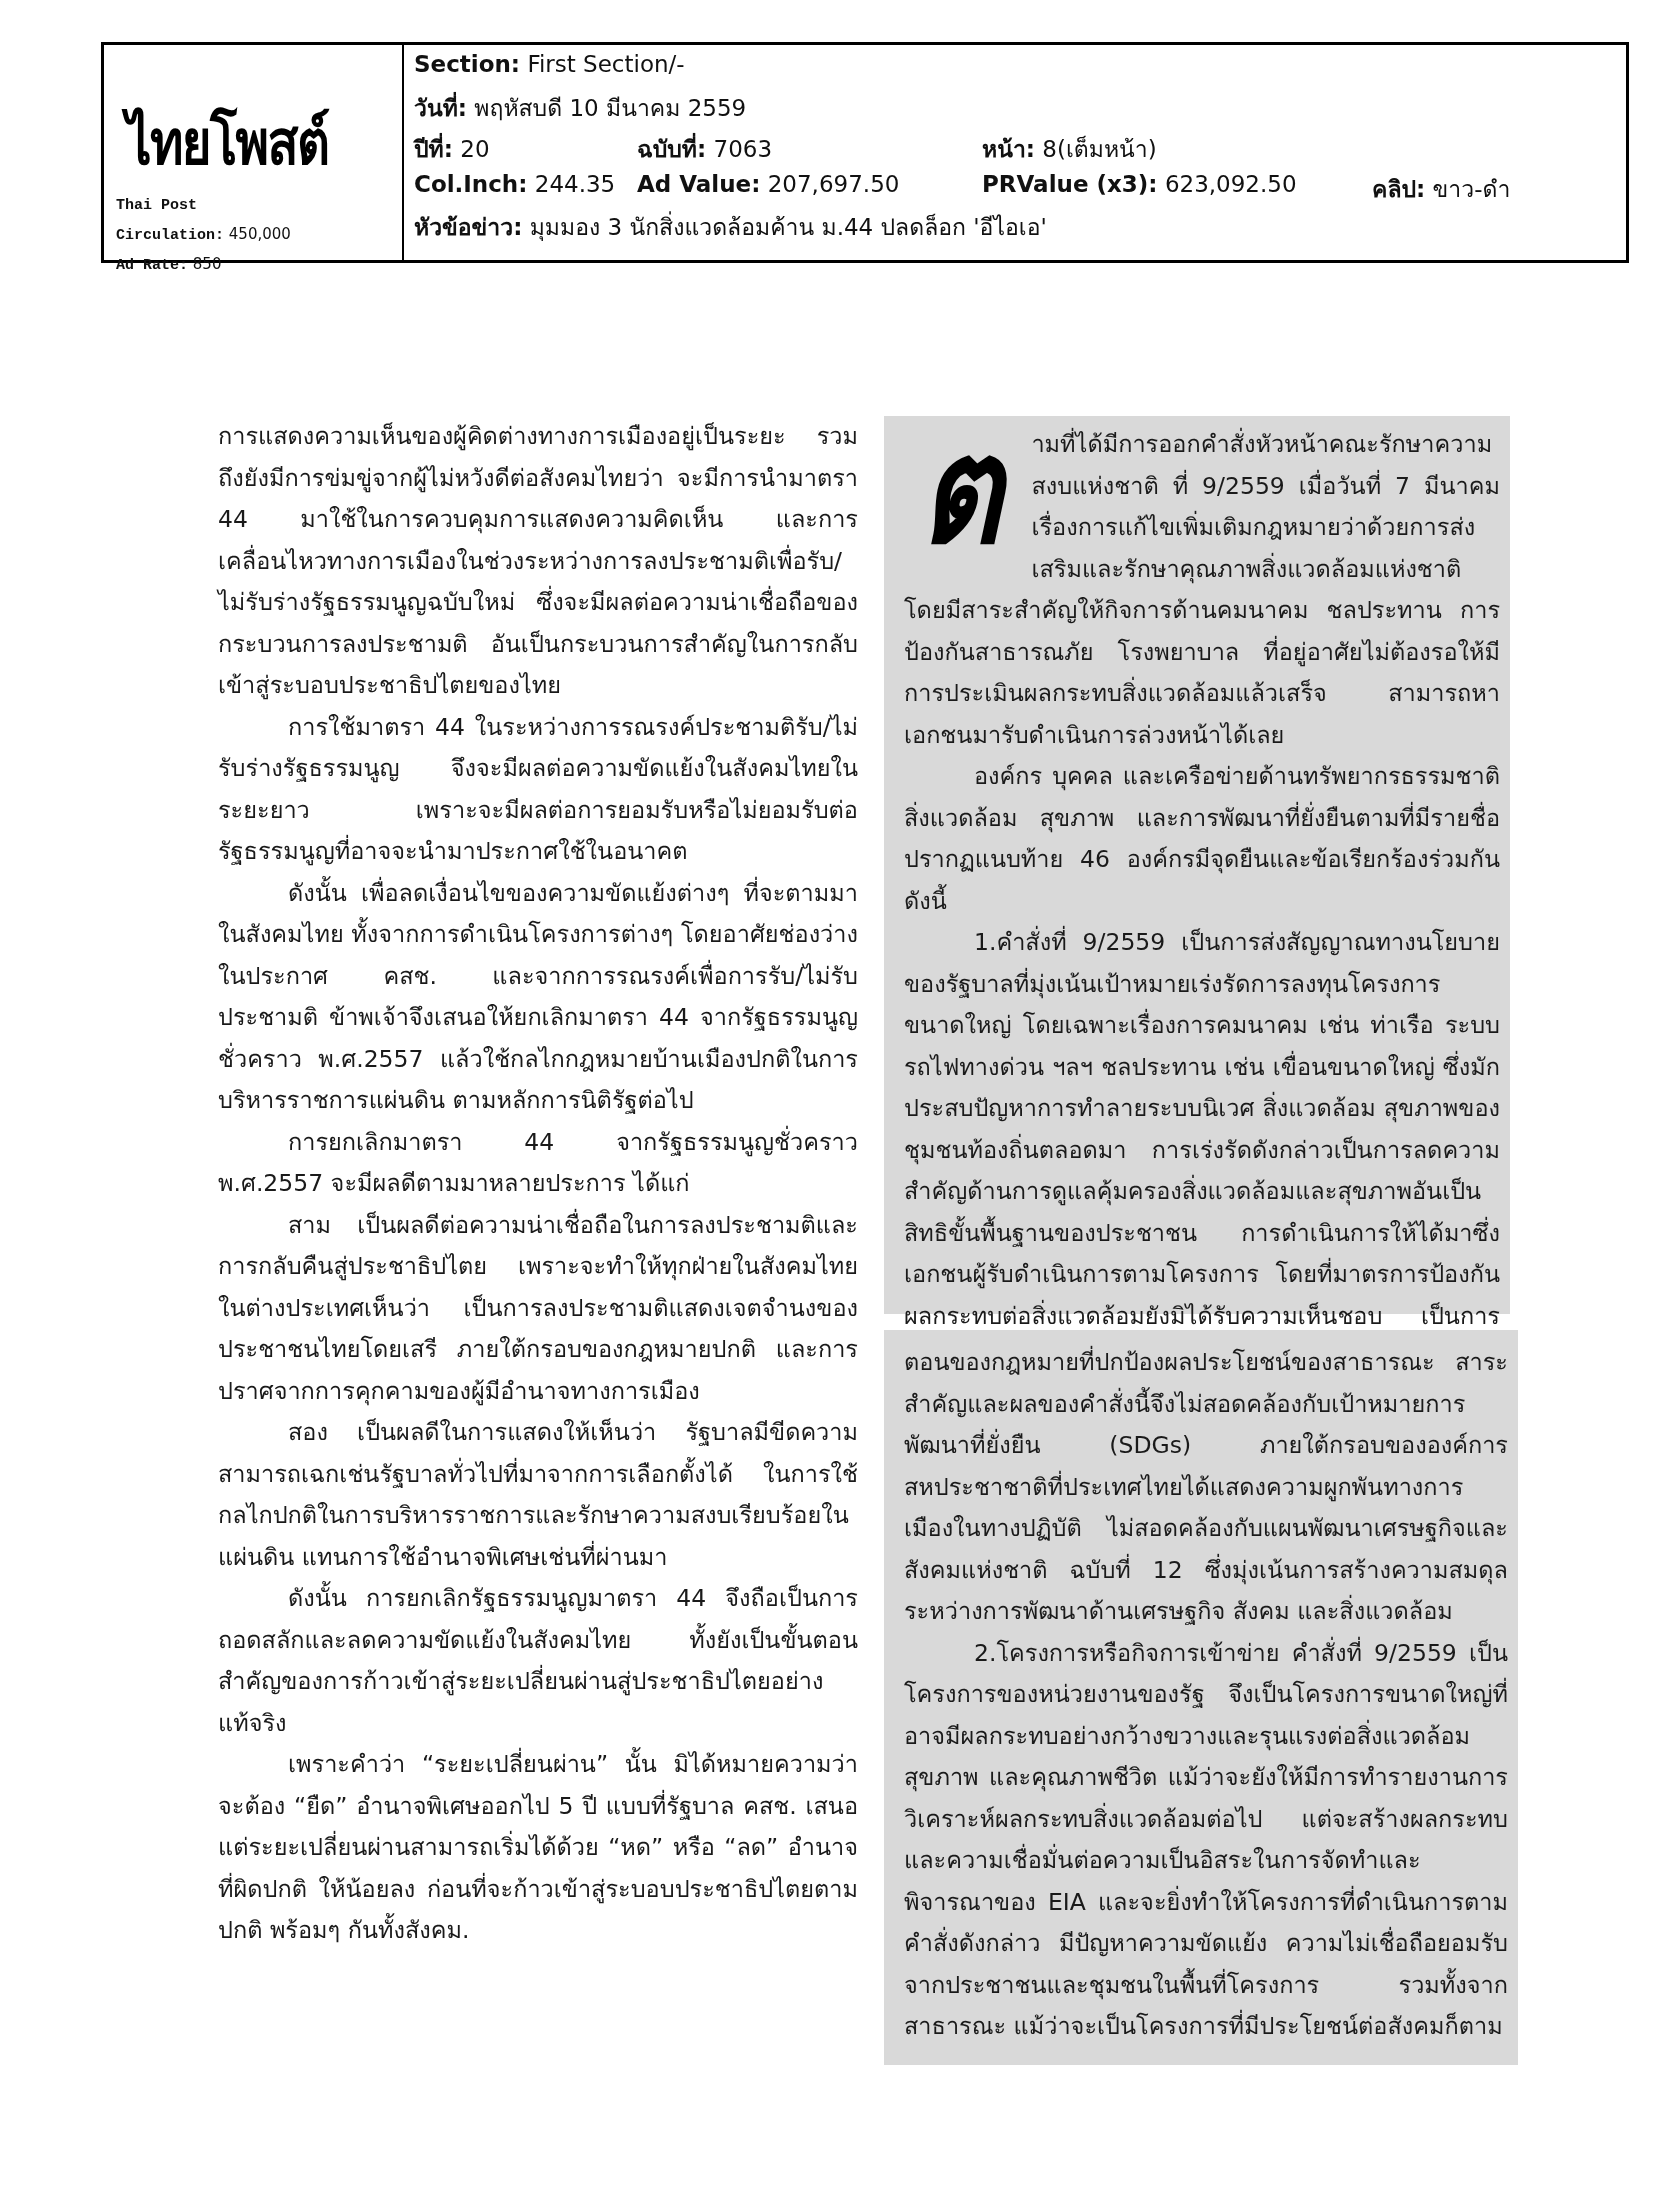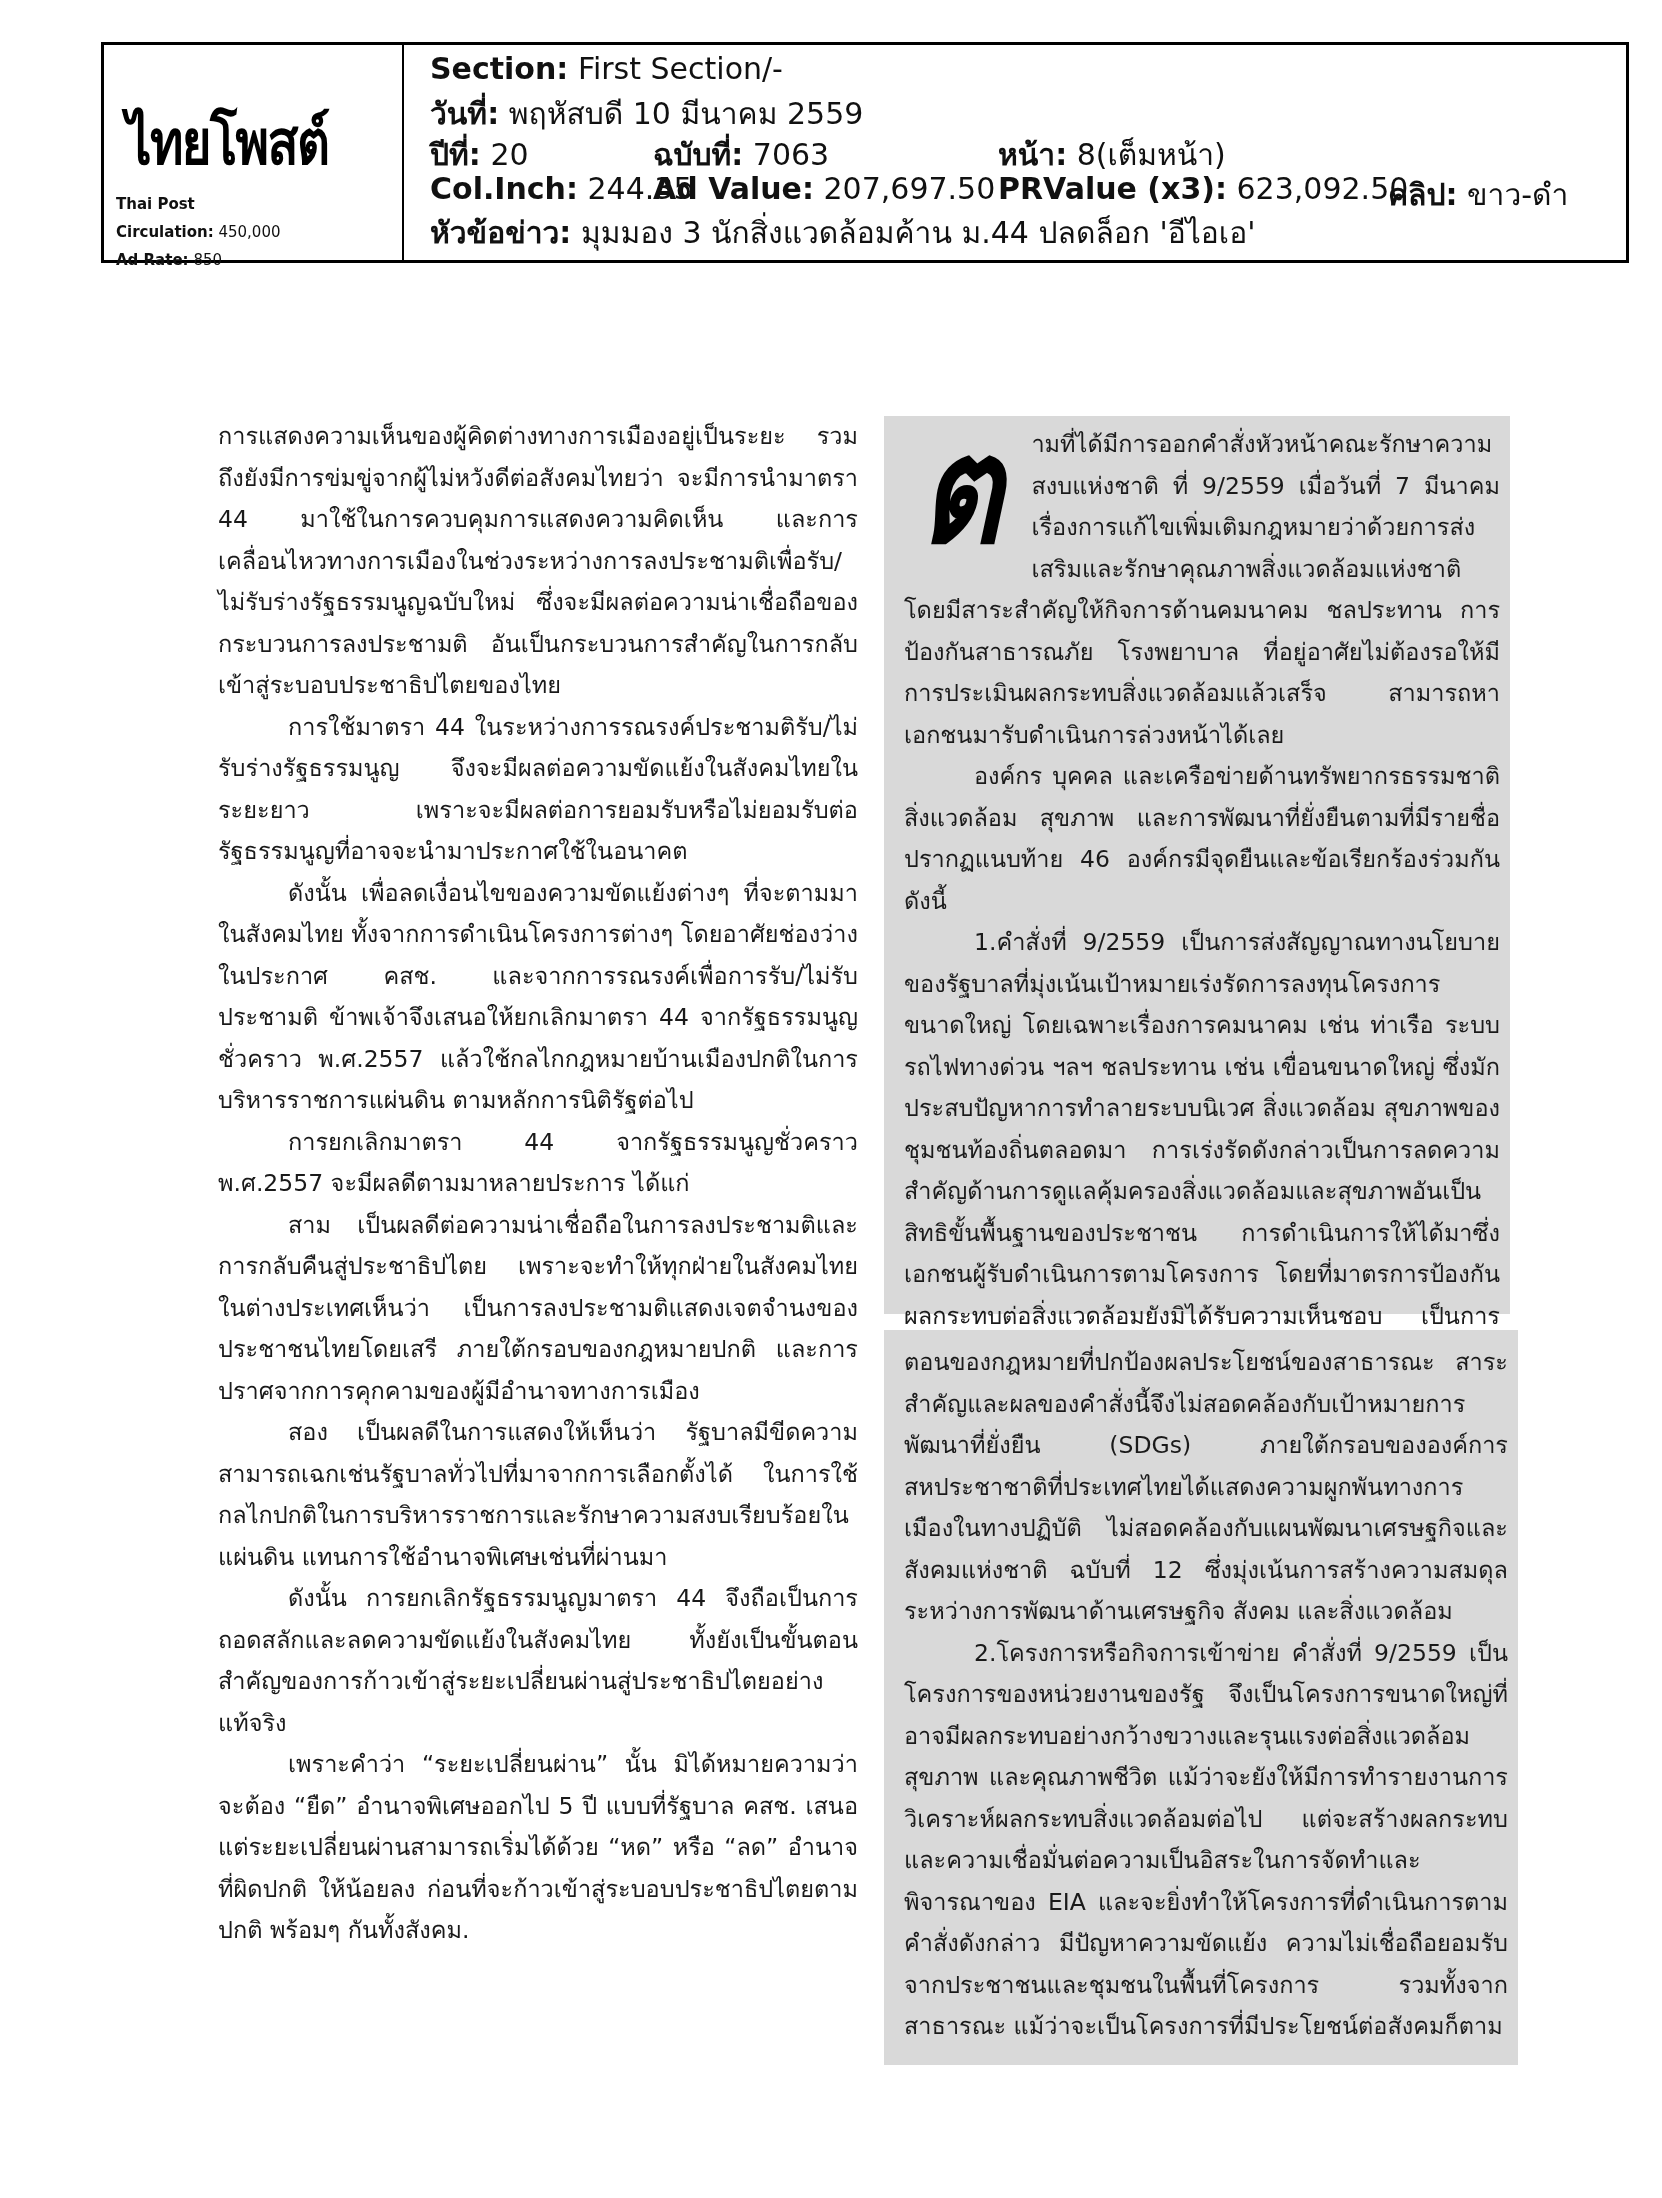--- a/index.html
+++ b/index.html
@@ -13,22 +13,22 @@
   }
   .brand {
     width: 300px; border-right: 2px solid #000; position: relative; box-sizing: border-box; padding-left: 40px;
   }
   .logo {
     position: absolute; left: 22px; top: 48px; font-size: 62px; font-weight: 900;
     letter-spacing: -2px; color: #000; transform: scaleX(0.82); transform-origin: left top;
     font-family: "DejaVu Sans", sans-serif;
   }
   .brand-meta { position: absolute; left: 12px; top: 145px; font-size: 15px; line-height: 28px; }
-  .brand-meta .lbl { font-weight: bold; }
-  .meta { flex: 1; position: relative; font-size: 30px; margin-left: 16px; }
+  .brand-meta .lbl { font-weight: bold; font-family: Liberation Mono, monospace; }
+  .meta { flex: 1; position: relative; font-size: 23px; }
   .meta .row { position: absolute; left: 10px; white-space: nowrap; }
   .meta b { font-weight: bold; }
   .col {
     position: absolute; font-size: 23.5px; line-height: 41.5px; color: #1a1a1a;
     font-family: "DejaVu Sans", "Liberation Sans", sans-serif;
   }
   .col p { margin: 0; text-align: justify; }
   .col p.indent { text-indent: 70px; }
   .left-col { left: 218px; top: 416px; width: 640px; }
   .box {

